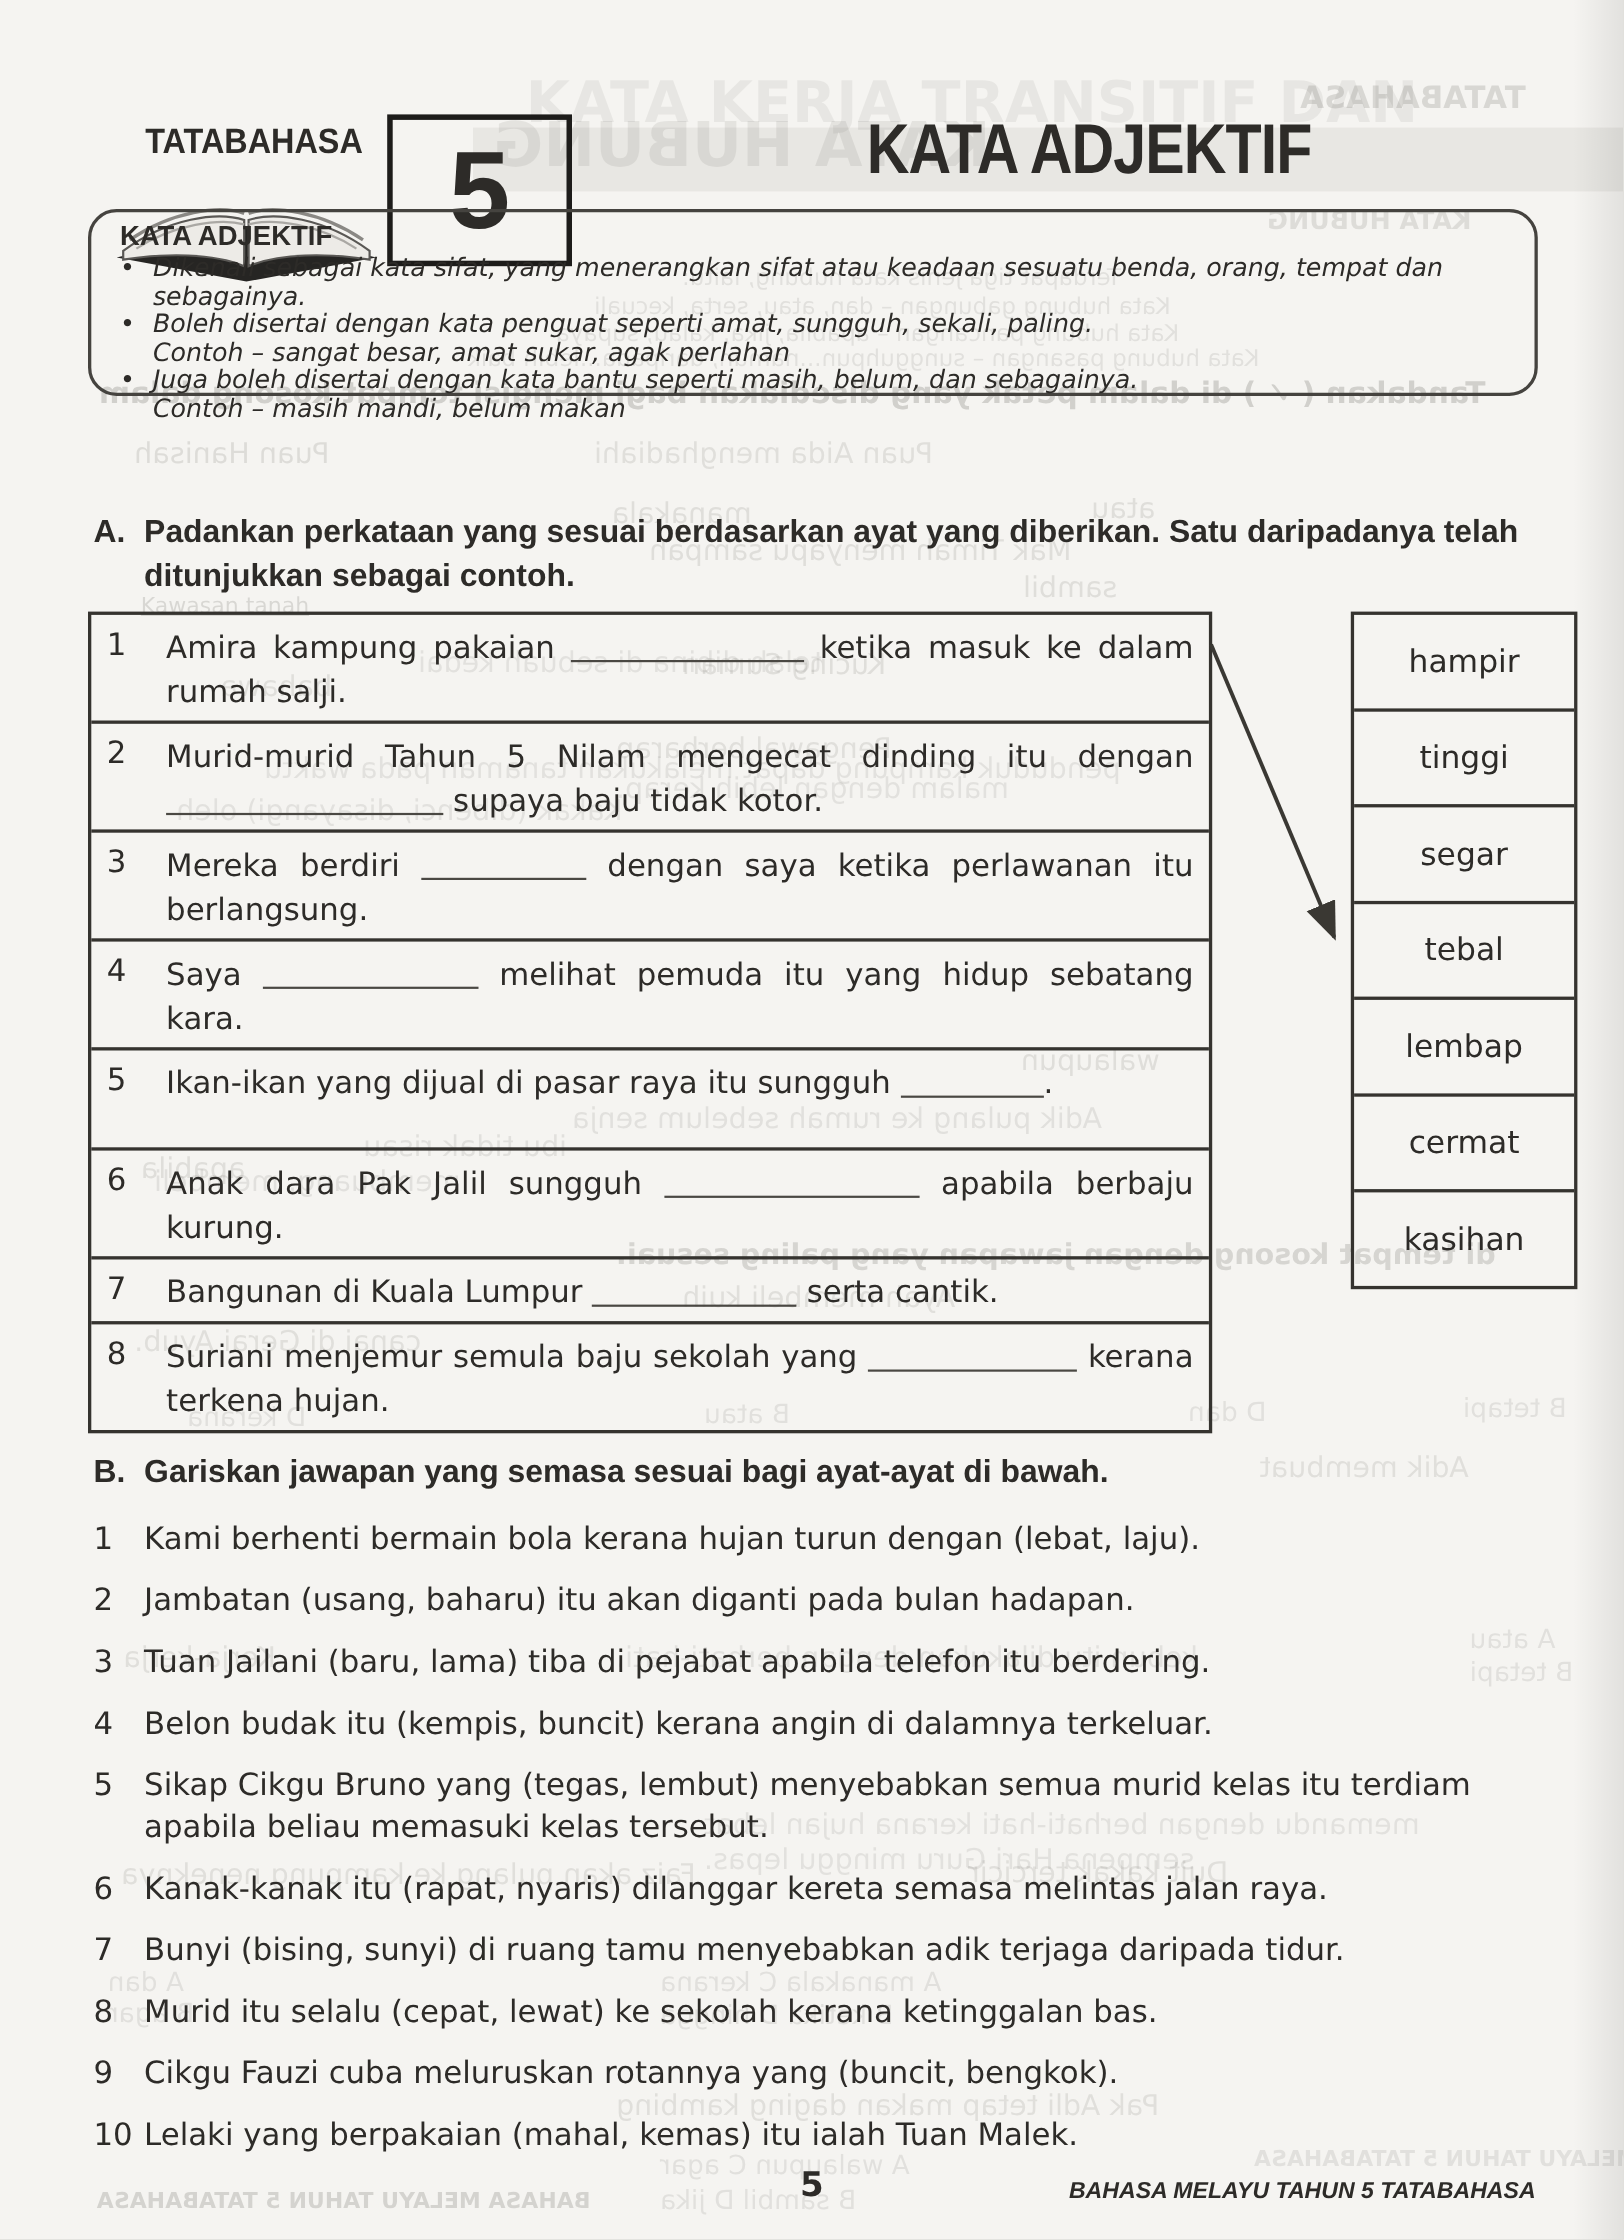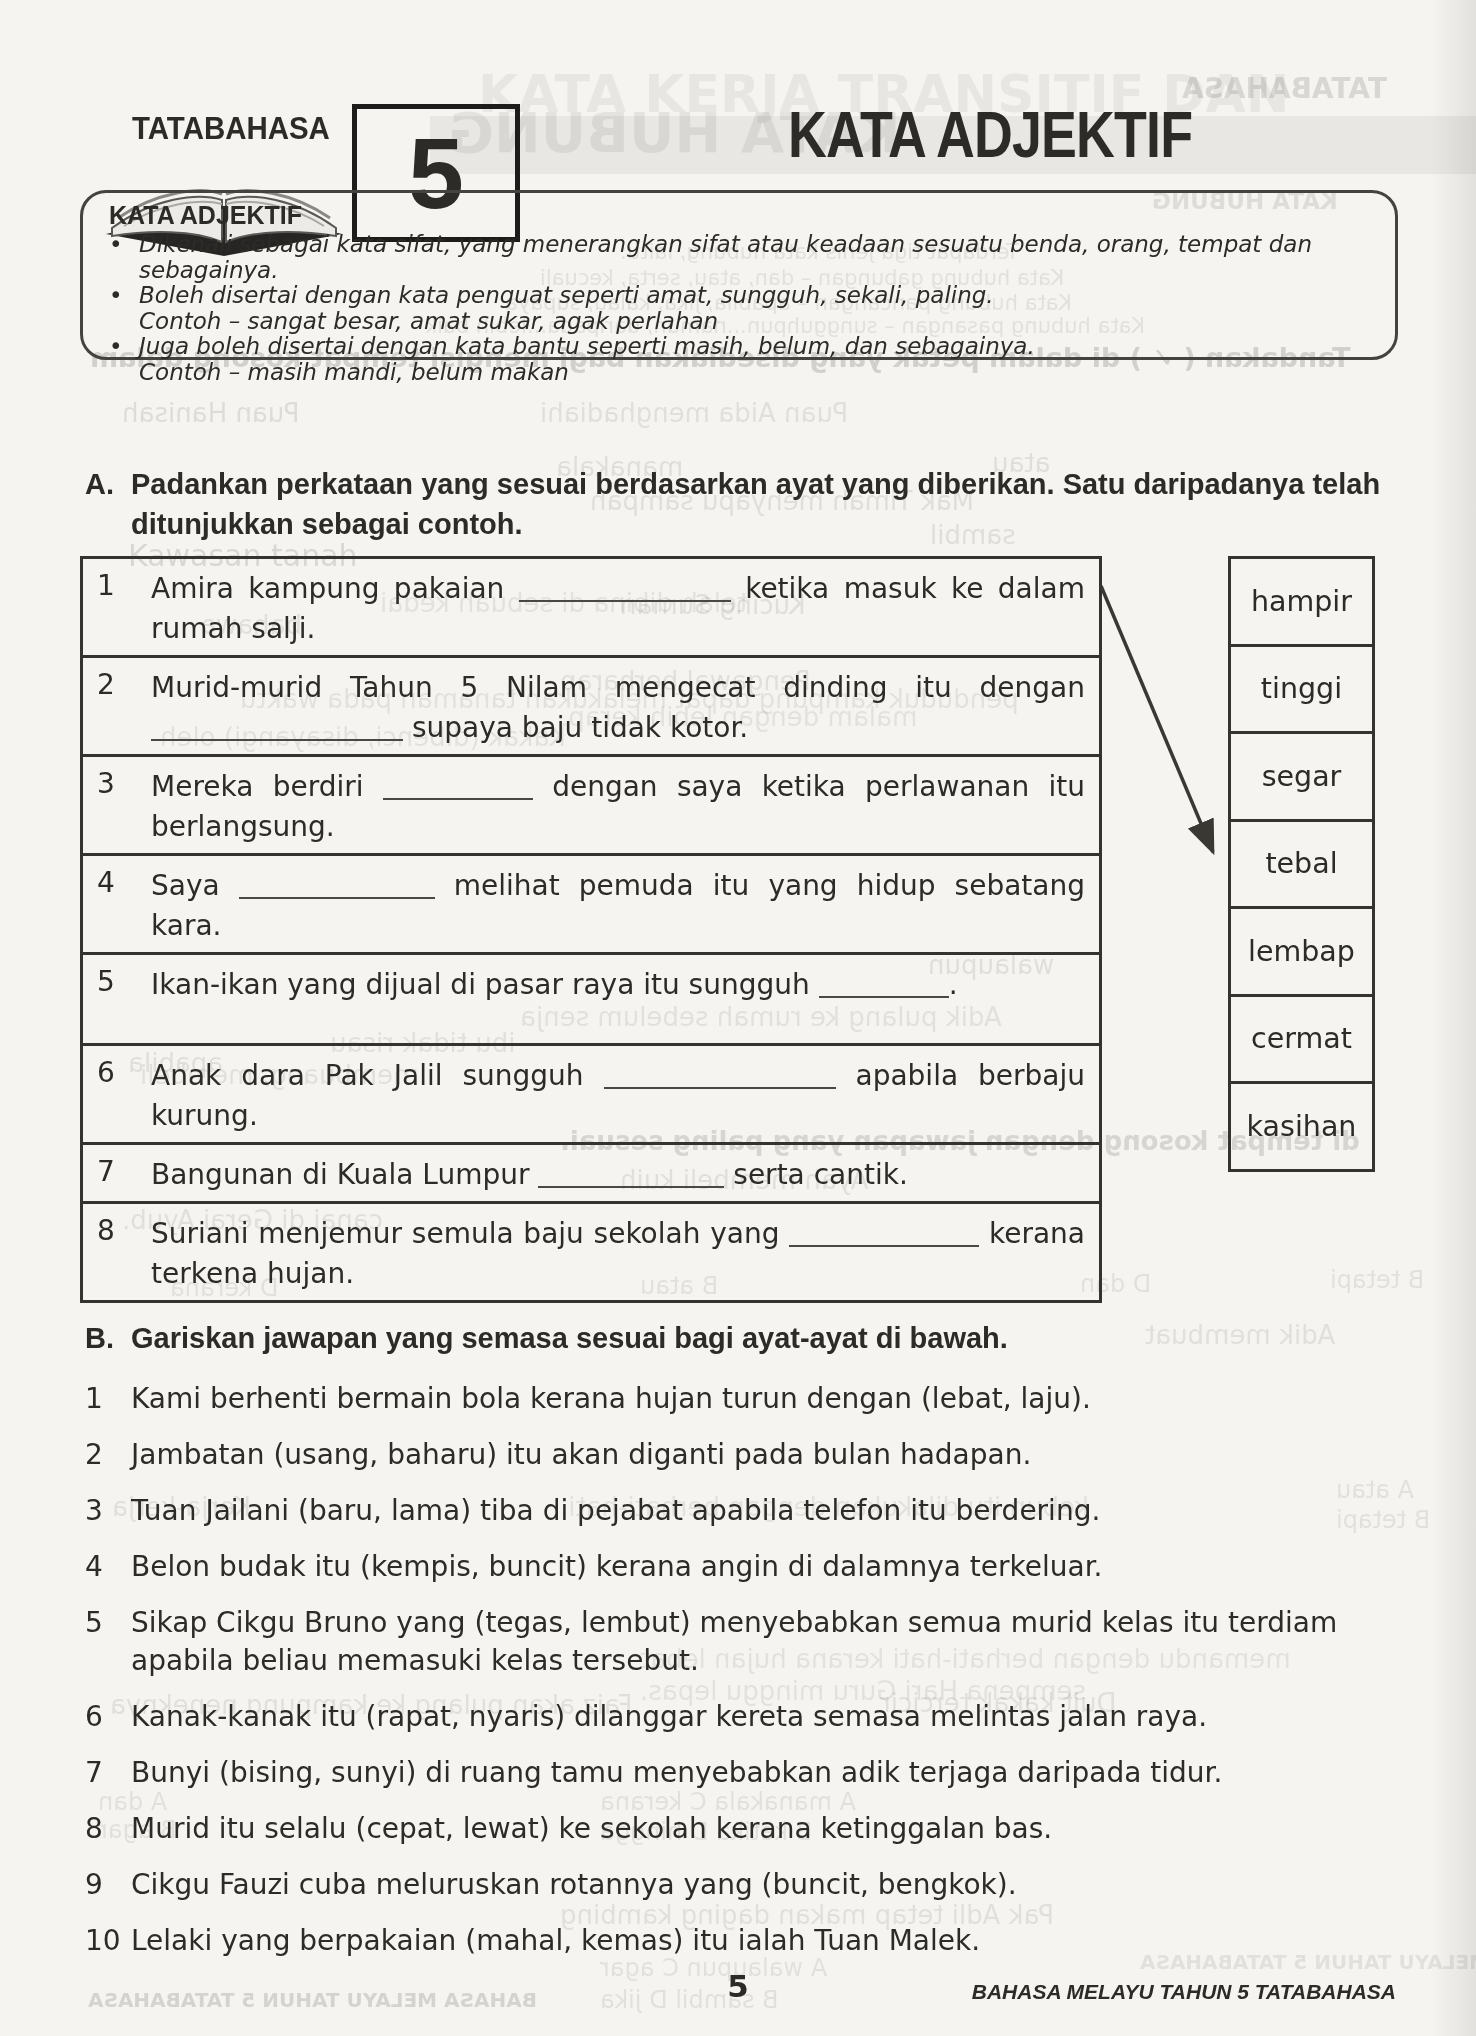--- a/index.html
+++ b/index.html
@@ -49,21 +49,21 @@
   .arow:nth-child(3){min-height:84px;} .arow:nth-child(4){min-height:82px;}
   .arow:nth-child(5){min-height:88px;} .arow:nth-child(6){min-height:84px;}
   .arow:nth-child(7){min-height:55px;} .arow:nth-child(8){min-height:85px;}
   .anum{width:50px;flex:none;padding:10px 0 0 14px;font-size:28px;}
   .asent{flex:1;padding:10px 14px 6px 4px;font-size:28px;line-height:40px;text-align:justify;}
   .blank{display:inline-block;border-bottom:2.5px solid #4a4843;height:22px;vertical-align:-4px;}
   .arow:nth-child(1) .blank{width:212px;} .arow:nth-child(2) .blank{width:252px;}
   .arow:nth-child(3) .blank{width:150px;} .arow:nth-child(4) .blank{width:196px;}
   .arow:nth-child(5) .blank{width:130px;} .arow:nth-child(6) .blank{width:232px;}
   .arow:nth-child(7) .blank{width:186px;} .arow:nth-child(8) .blank{width:190px;}
-  .wordcol{position:absolute;left:1228px;top:0;width:147px;border:3px solid #35332f;box-sizing:border-box;}
+  .wordcol{position:absolute;left:1228px;top:0;width:206px;border:3px solid #35332f;box-sizing:border-box;}
   .wcell{height:84.5px;display:flex;align-items:center;justify-content:center;font-size:28.5px;
         border-bottom:3px solid #35332f;}
   .wcell:last-child{border-bottom:none;}
   .arrow-svg{position:absolute;left:0;top:0;}
 
   
   .blist{position:absolute;left:85px;top:1380px;width:1358px;}
   .bitem{display:flex;font-size:28px;line-height:38px;margin-bottom:18px;}
   .bitem .bnum{width:46px;flex:none;}
   .bitem .btext{flex:1;}
@@ -88,21 +88,21 @@
       <span class="ghost mir" style="left: 540px; top: 266px; font-size: 21px; opacity: 0.15;">Kata hubung gabungan – dan, atau, serta, kecuali</span>
       <span class="ghost mir" style="left: 505px; top: 291px; font-size: 21px; opacity: 0.15;">Kata hubung pancangan – apabila, jika, kalau, supaya</span>
       <span class="ghost mir" style="left: 425px; top: 314px; font-size: 21px; opacity: 0.15;">Kata hubung pasangan – sungguhpun...namun, daripada...lebih baik</span>
       <span class="ghost mir" style="left: 90px; top: 342px; font-size: 27px; opacity: 0.28; font-weight: bold;">Tandakan ( ✓ ) di dalam petak yang disediakan bagi mengisi tempat kosong dalam</span>
       <span class="ghost mir" style="left: 122px; top: 398px; font-size: 26px; opacity: 0.18;">Puan Hanisah</span>
       <span class="ghost mir" style="left: 540px; top: 398px; font-size: 26px; opacity: 0.16;">Puan Aida menghadiahi</span>
       <span class="ghost mir" style="left: 556px; top: 452px; font-size: 26px; opacity: 0.17;">manakala</span>
       <span class="ghost mir" style="left: 992px; top: 448px; font-size: 26px; opacity: 0.17;">atau</span>
       <span class="ghost mir" style="left: 590px; top: 486px; font-size: 26px; opacity: 0.17;">Mak Timah menyapu sampah</span>
       <span class="ghost mir" style="left: 930px; top: 520px; font-size: 26px; opacity: 0.17;">sambil</span>
-      <span class="ghost" style="left: 128px; top: 538px; font-size: 30px; opacity: 0.22;">Kawasan tanah</span>
+      <span class="ghost" style="left: 128px; top: 538px; font-size: 20px; opacity: 0.22; text-decoration: underline;">Kawasan tanah</span>
       <span class="ghost mir" style="left: 620px; top: 590px; font-size: 26px; opacity: 0.17;">Kucing Suman</span>
       <span class="ghost mir" style="left: 380px; top: 588px; font-size: 26px; opacity: 0.14;">telah dibina di sebuah kedai</span>
       <span class="ghost mir" style="left: 200px; top: 610px; font-size: 26px; opacity: 0.16;">bahawa</span>
       <span class="ghost mir" style="left: 560px; top: 666px; font-size: 26px; opacity: 0.16;">Pengawal berharap</span>
       <span class="ghost mir" style="left: 240px; top: 684px; font-size: 26px; opacity: 0.14;">penduduk kampung dapat melakukan tanaman pada waktu</span>
       <span class="ghost mir" style="left: 560px; top: 702px; font-size: 26px; opacity: 0.14;">malam dengan lebih kerap.</span>
       <span class="ghost mir" style="left: 160px; top: 722px; font-size: 26px; opacity: 0.14;">Kakak (dibenci, disayangi) oleh</span>
       <span class="ghost mir" style="left: 928px; top: 950px; font-size: 26px; opacity: 0.17;">walaupun</span>
       <span class="ghost mir" style="left: 520px; top: 1002px; font-size: 26px; opacity: 0.15;">Adik pulang ke rumah sebelum senja</span>
       <span class="ghost mir" style="left: 330px; top: 1028px; font-size: 26px; opacity: 0.15;">ibu tidak risau</span>

